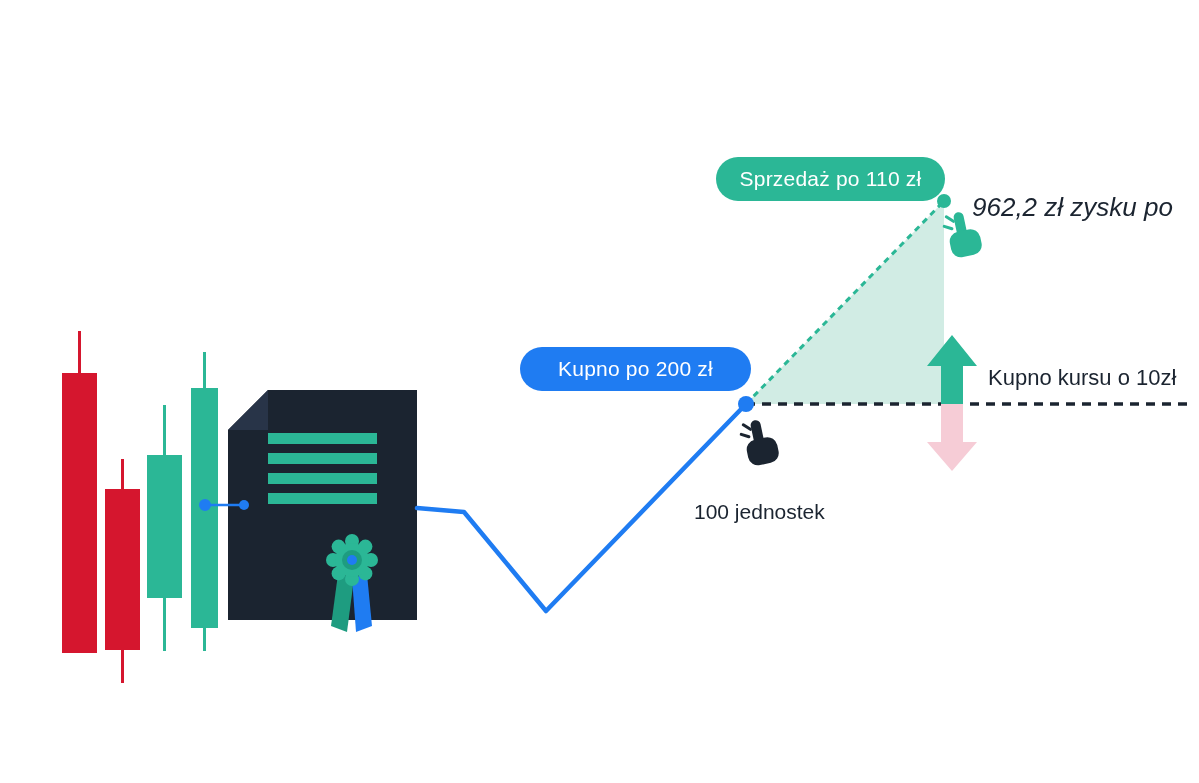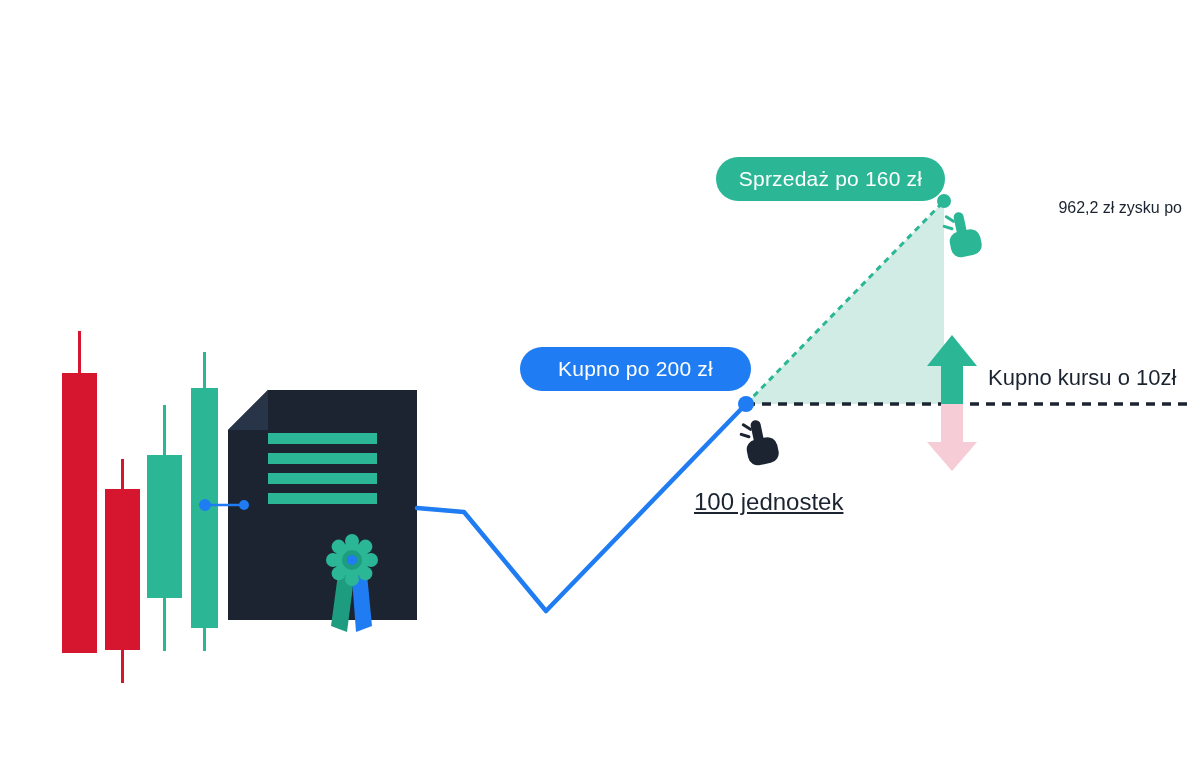--- a/index.html
+++ b/index.html
@@ -26,23 +26,23 @@
     border-radius: 23px;
     font-size: 21px;
     font-weight: 500;
     letter-spacing: .2px;
     white-space: nowrap;
   }
   .badge-buy  { left: 520px; top: 347px; width: 231px; height: 44px; background: var(--blue); }
   .badge-sell { left: 716px; top: 157px; width: 229px; height: 44px; background: var(--teal); }
 
   .note { position: absolute; color: var(--navy); font-weight: 500; }
-  .note-profit { left: 972px; top: 192px; width: 210px; text-align: right; font-size: 16px; line-height: 31px; }
+  .note-profit { left: 972px; top: 192px; width: 210px; text-align: left; font-size: 26px; line-height: 31px; font-style: italic; }
   .note-rise   { left: 988px; top: 365px; font-size: 22px; white-space: nowrap; }
-  .note-units  { left: 694px; top: 488px; font-size: 24px; white-space: nowrap; text-decoration: underline; }
+  .note-units  { left: 694px; top: 500px; font-size: 21px; white-space: nowrap; }
 
   
   .f-red      { fill: var(--red); }
   .f-teal     { fill: var(--teal); }
   .f-tealdark { fill: var(--teal_dark); }
   .f-blue     { fill: var(--blue); }
   .f-navy     { fill: var(--navy); }
   .f-navy2    { fill: var(--navy_light); }
   .f-pink     { fill: var(--pink); }
   .f-lteal    { fill: var(--light_teal); }
@@ -131,21 +131,21 @@
       <path class="s-navy nofill" d="M2,11 L9,15 M6,2 L12,8" stroke-width="3" stroke-linecap="round"></path>
     </g>
     <g transform="translate(940,216) rotate(-12)">
       <rect class="f-teal" x="13" y="0" width="10" height="28" rx="5"></rect>
       <rect class="f-teal" x="4" y="19" width="31" height="26" rx="10"></rect>
       <path class="s-teal nofill" d="M2,11 L9,15 M6,2 L12,8" stroke-width="3" stroke-linecap="round"></path>
     </g>
   </svg>
 
   <div class="badge badge-buy">Kupno po 200 zł</div>
-  <div class="badge badge-sell">Sprzedaż po 160 zł</div>
+  <div class="badge badge-sell">Sprzedaż po 110 zł</div>
 
   <div class="note note-profit">
     <div>962,2 zł zysku po</div>
   </div>
   <div class="note note-rise">Kupno kursu o 10zł</div>
   <div class="note note-units">100 jednostek</div>
 
 </div>
 
 </body></html>

